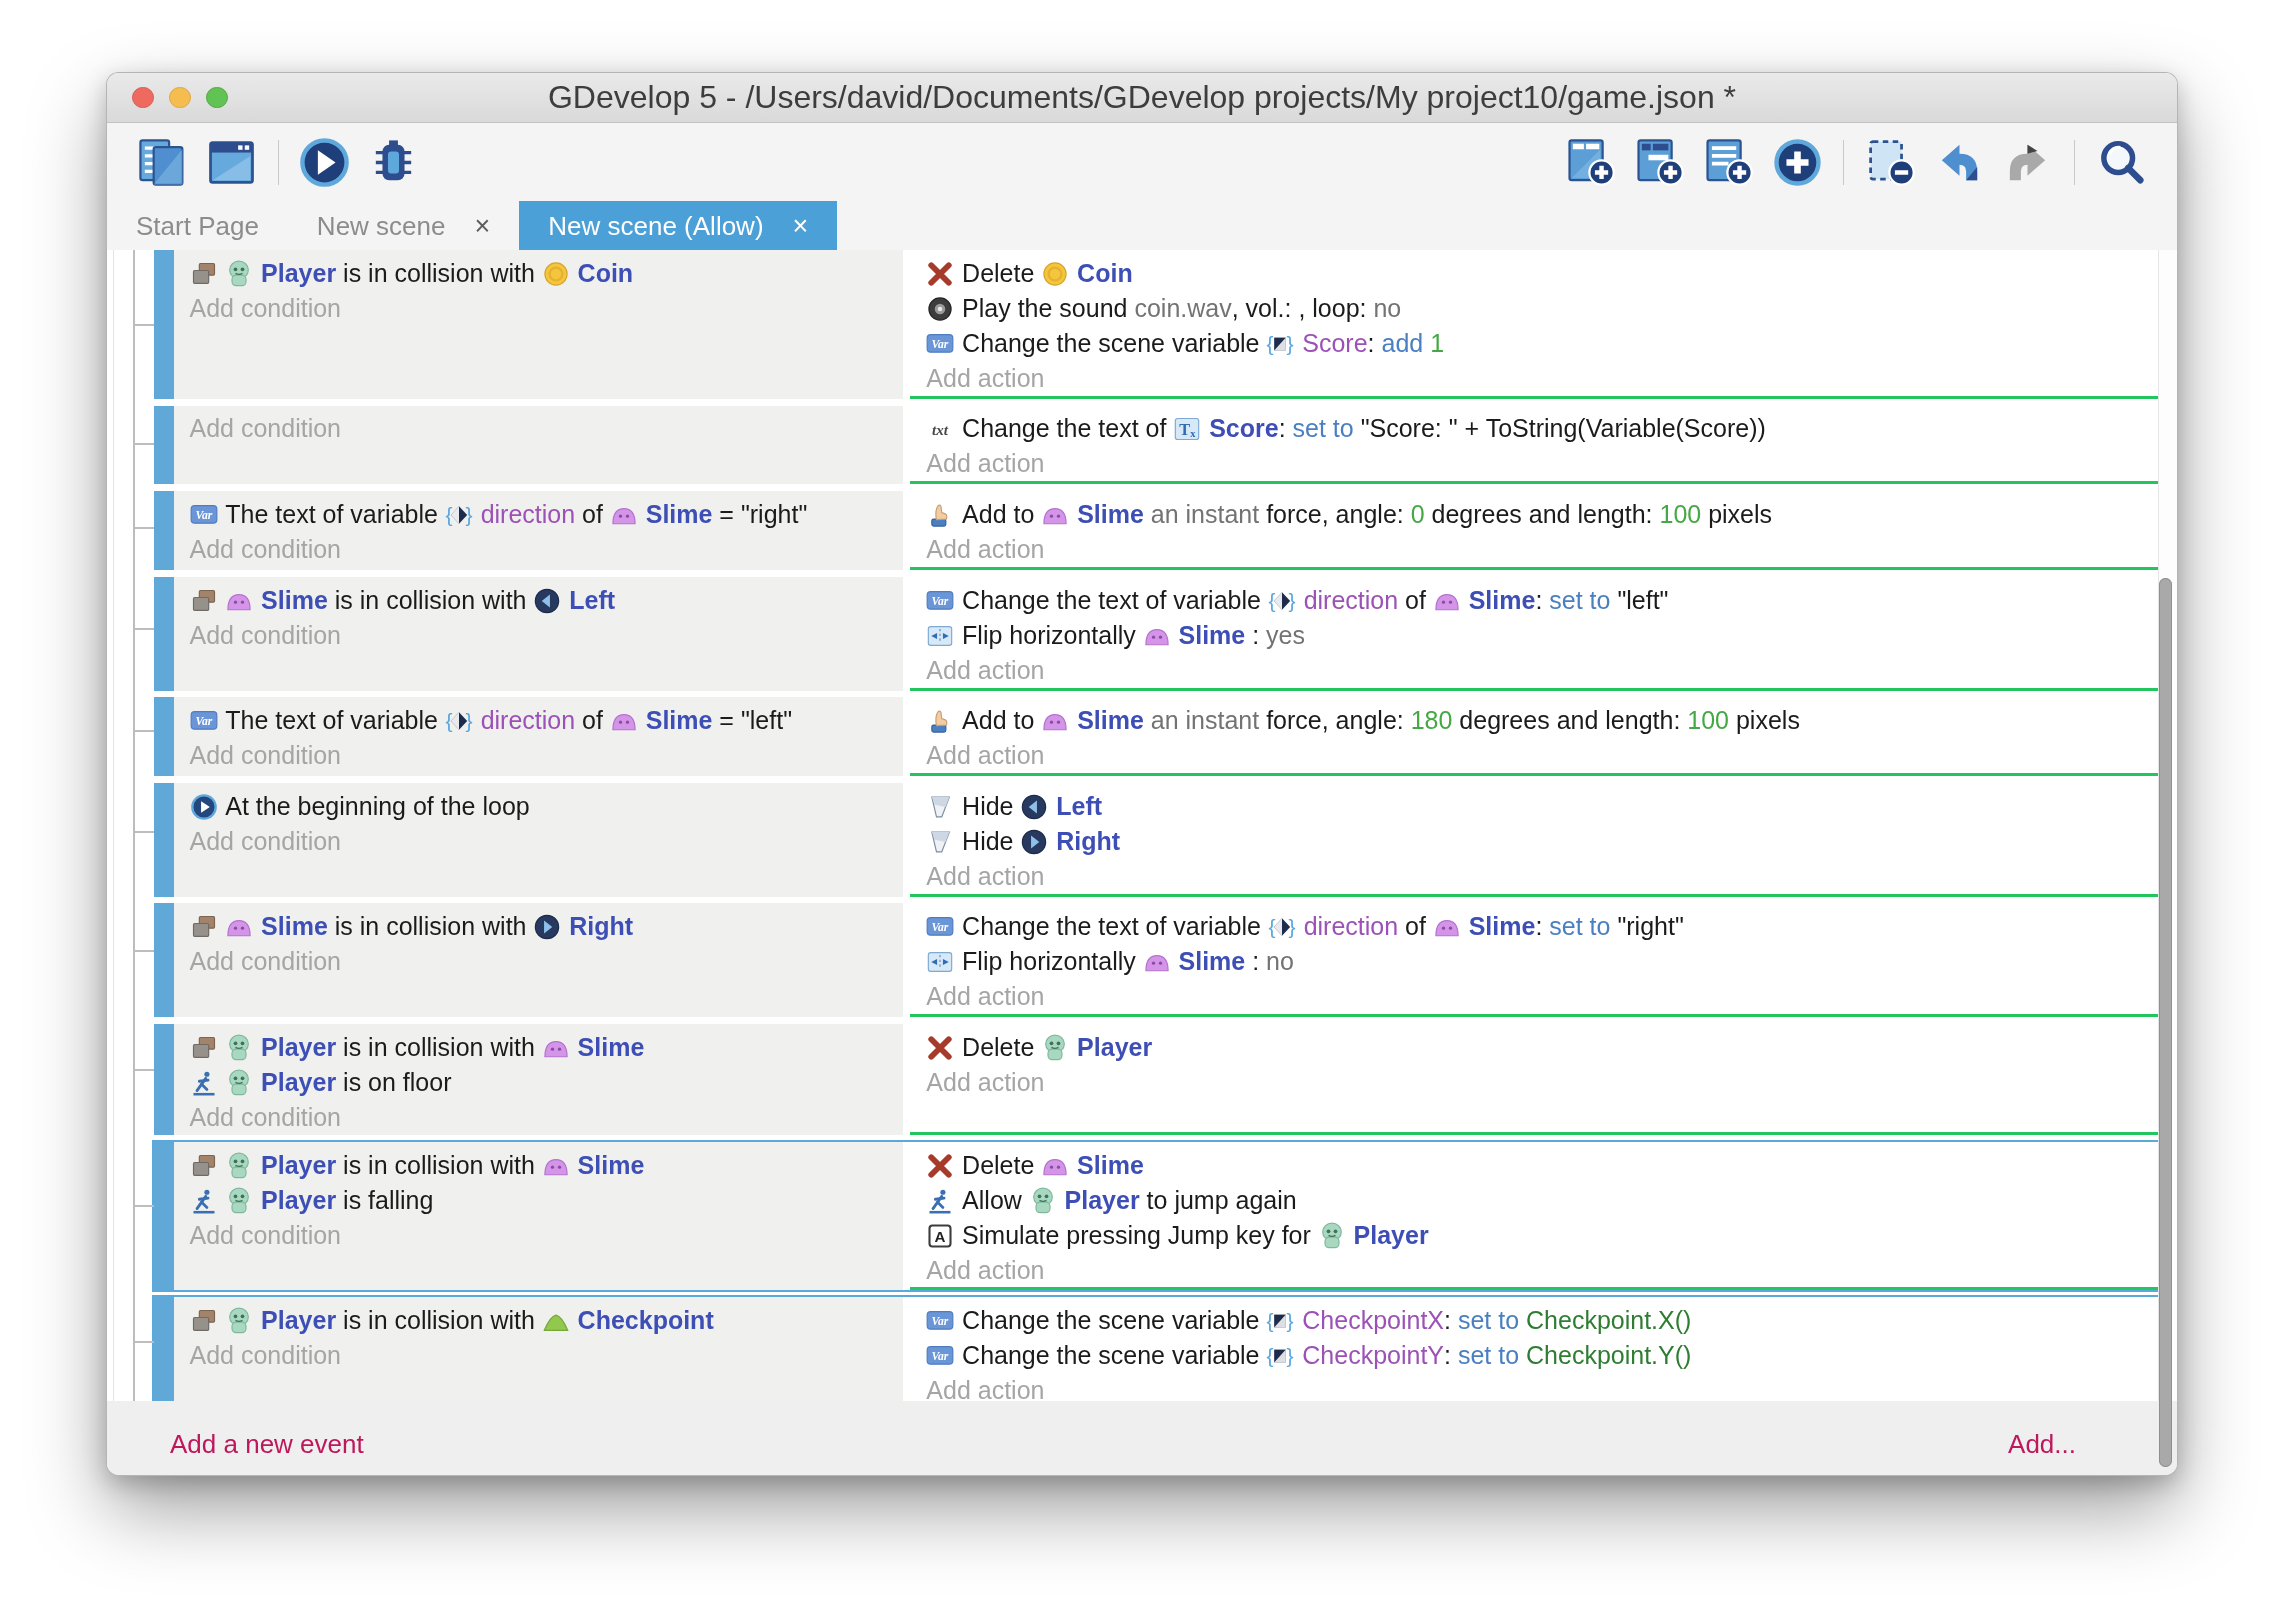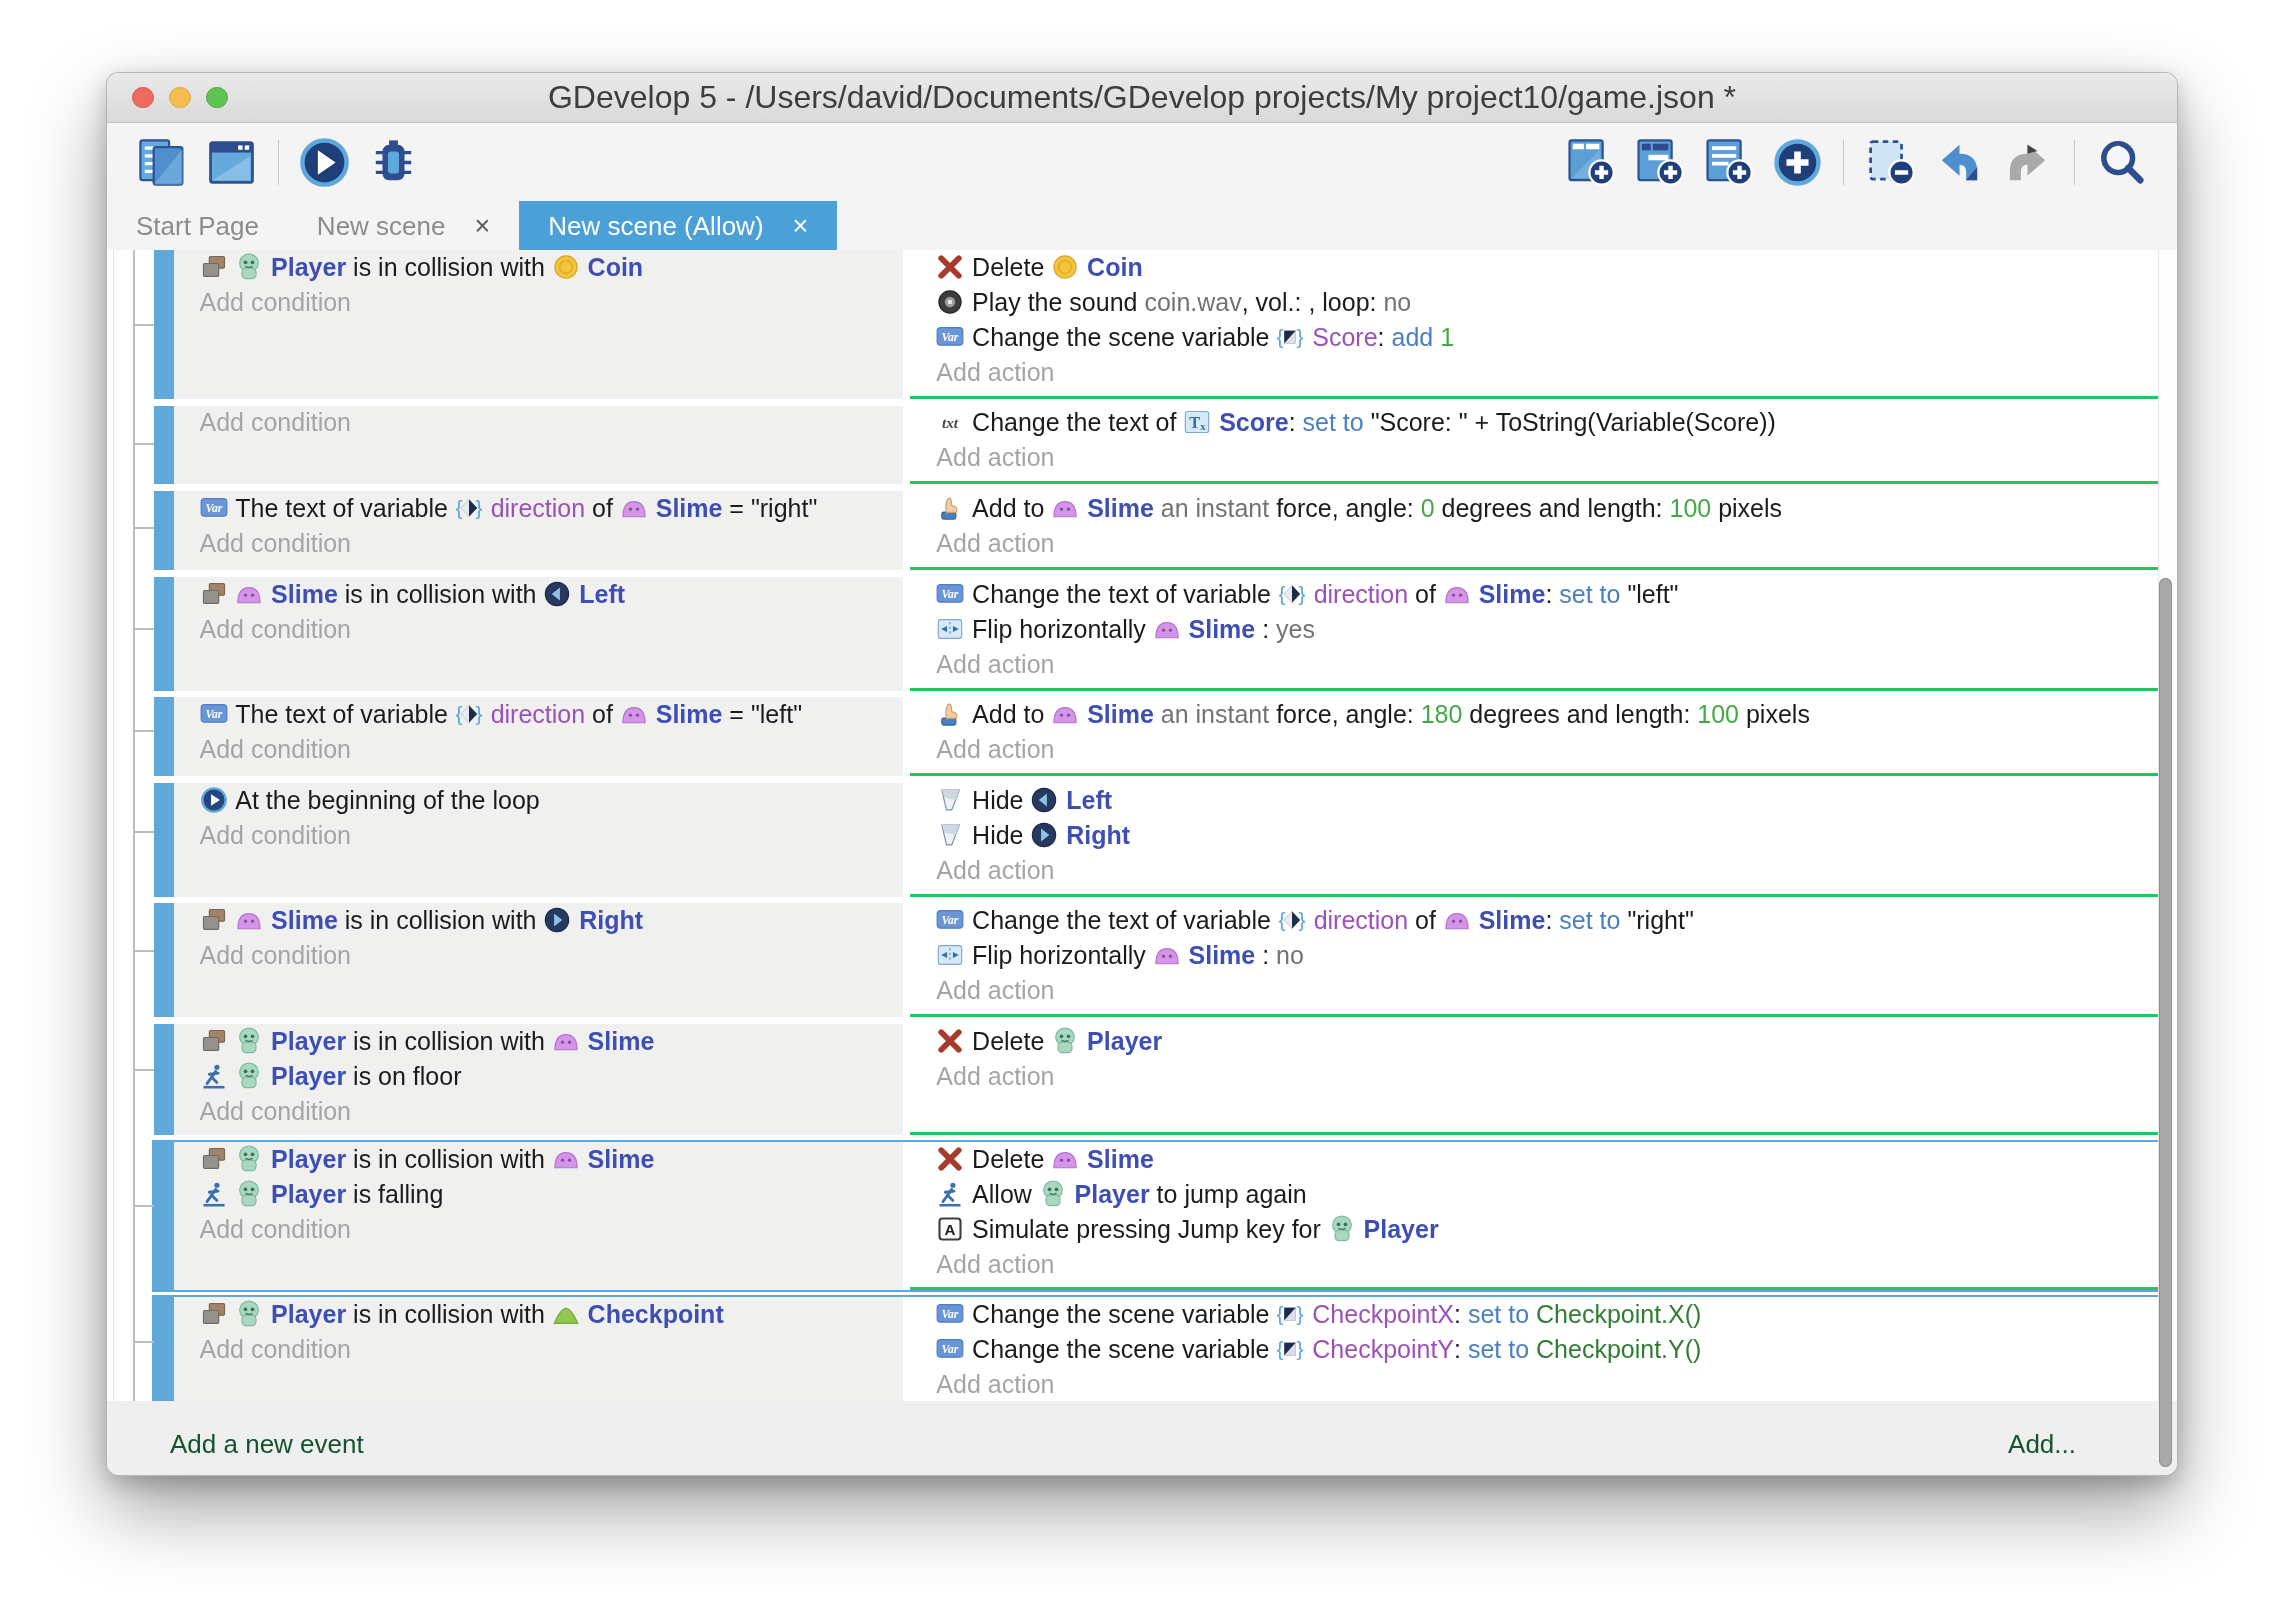--- a/index.html
+++ b/index.html
@@ -31,40 +31,40 @@
   .tab.active .close{color:#fff;}
   
   .events{position:absolute;left:0;top:177px;width:2070px;height:1151px;background:#fff;overflow:hidden;}
   .events::before{content:"";position:absolute;left:5.9px;top:0;bottom:0;width:1px;background:#e4e4e4;}
   .rows{margin:0 17.6px 0 47px;}
   .event-row{display:flex;align-items:stretch;margin-bottom:6.8px;position:relative;}
   .event-row.selected::after{content:"";position:absolute;inset:-2px;border:2px solid #5aa9dc;pointer-events:none;}
   .bluebar{width:19.5px;flex:none;background:#5fa8d8;}
   .cond{width:729px;flex:none;background:#f0f0ef;padding:2.9px 0;margin-right:7.8px;}
   .acts{flex:1;background:#fff;padding:2.9px 0;border-bottom:3px solid #22c55e;}
-  .line{height:35px;padding-left:26px;font-size:25px;color:#1b1b1b;white-space:nowrap;
-    display:flex;align-items:flex-start;overflow:hidden;}
+  .line{height:35px;padding-left:16px;font-size:25px;color:#1b1b1b;white-space:nowrap;
+    display:flex;align-items:flex-end;overflow:hidden;}
   .line span.seg{white-space:pre;}
   .icon{width:28px;height:28px;margin-right:7.8px;flex:none;display:inline-flex;}
   .icon svg{width:100%;height:100%;}
   .seg-o{color:#3d4eb5;font-weight:700;}
   .seg-v{color:#9c51b6;}
   .seg-k{color:#4a7fc1;}
   .seg-n{color:#45a845;}
   .seg-f{color:#2f7d32;}
   .seg-g{color:#737373;}
   .seg-p{color:#1b1b1b;}
   .addline{color:#a5a5a5;}
   
   .tree{position:absolute;left:0;top:0;width:59px;height:100%;pointer-events:none;}
   .trunk{position:absolute;left:26px;width:2px;background:#bdbdbd;}
   .tick{position:absolute;left:26px;width:20.5px;height:2px;background:#bdbdbd;}
   
   .bottombar{position:absolute;left:0;top:1328px;width:2070px;height:86px;background:#efefef;
-    display:flex;align-items:center;font-size:26px;color:#14532d;}
+    display:flex;align-items:center;font-size:26px;color:#be185d;}
   .addnew{margin-left:63px;}
   .addmore{margin-left:auto;margin-right:101px;}
   
   .scroll-gutter{position:absolute;right:0;top:177px;width:17.6px;height:1151px;background:#fdfdfd;border-left:1px solid #e6e6e6;}
   .thumb{position:absolute;right:4.9px;top:505px;width:12.7px;height:889px;border-radius:6.8px;
     background:#a9a9a9;box-shadow:inset 0 0 0 1px #8f8f8f;}
 </style>
 </head>
 <body>
 

